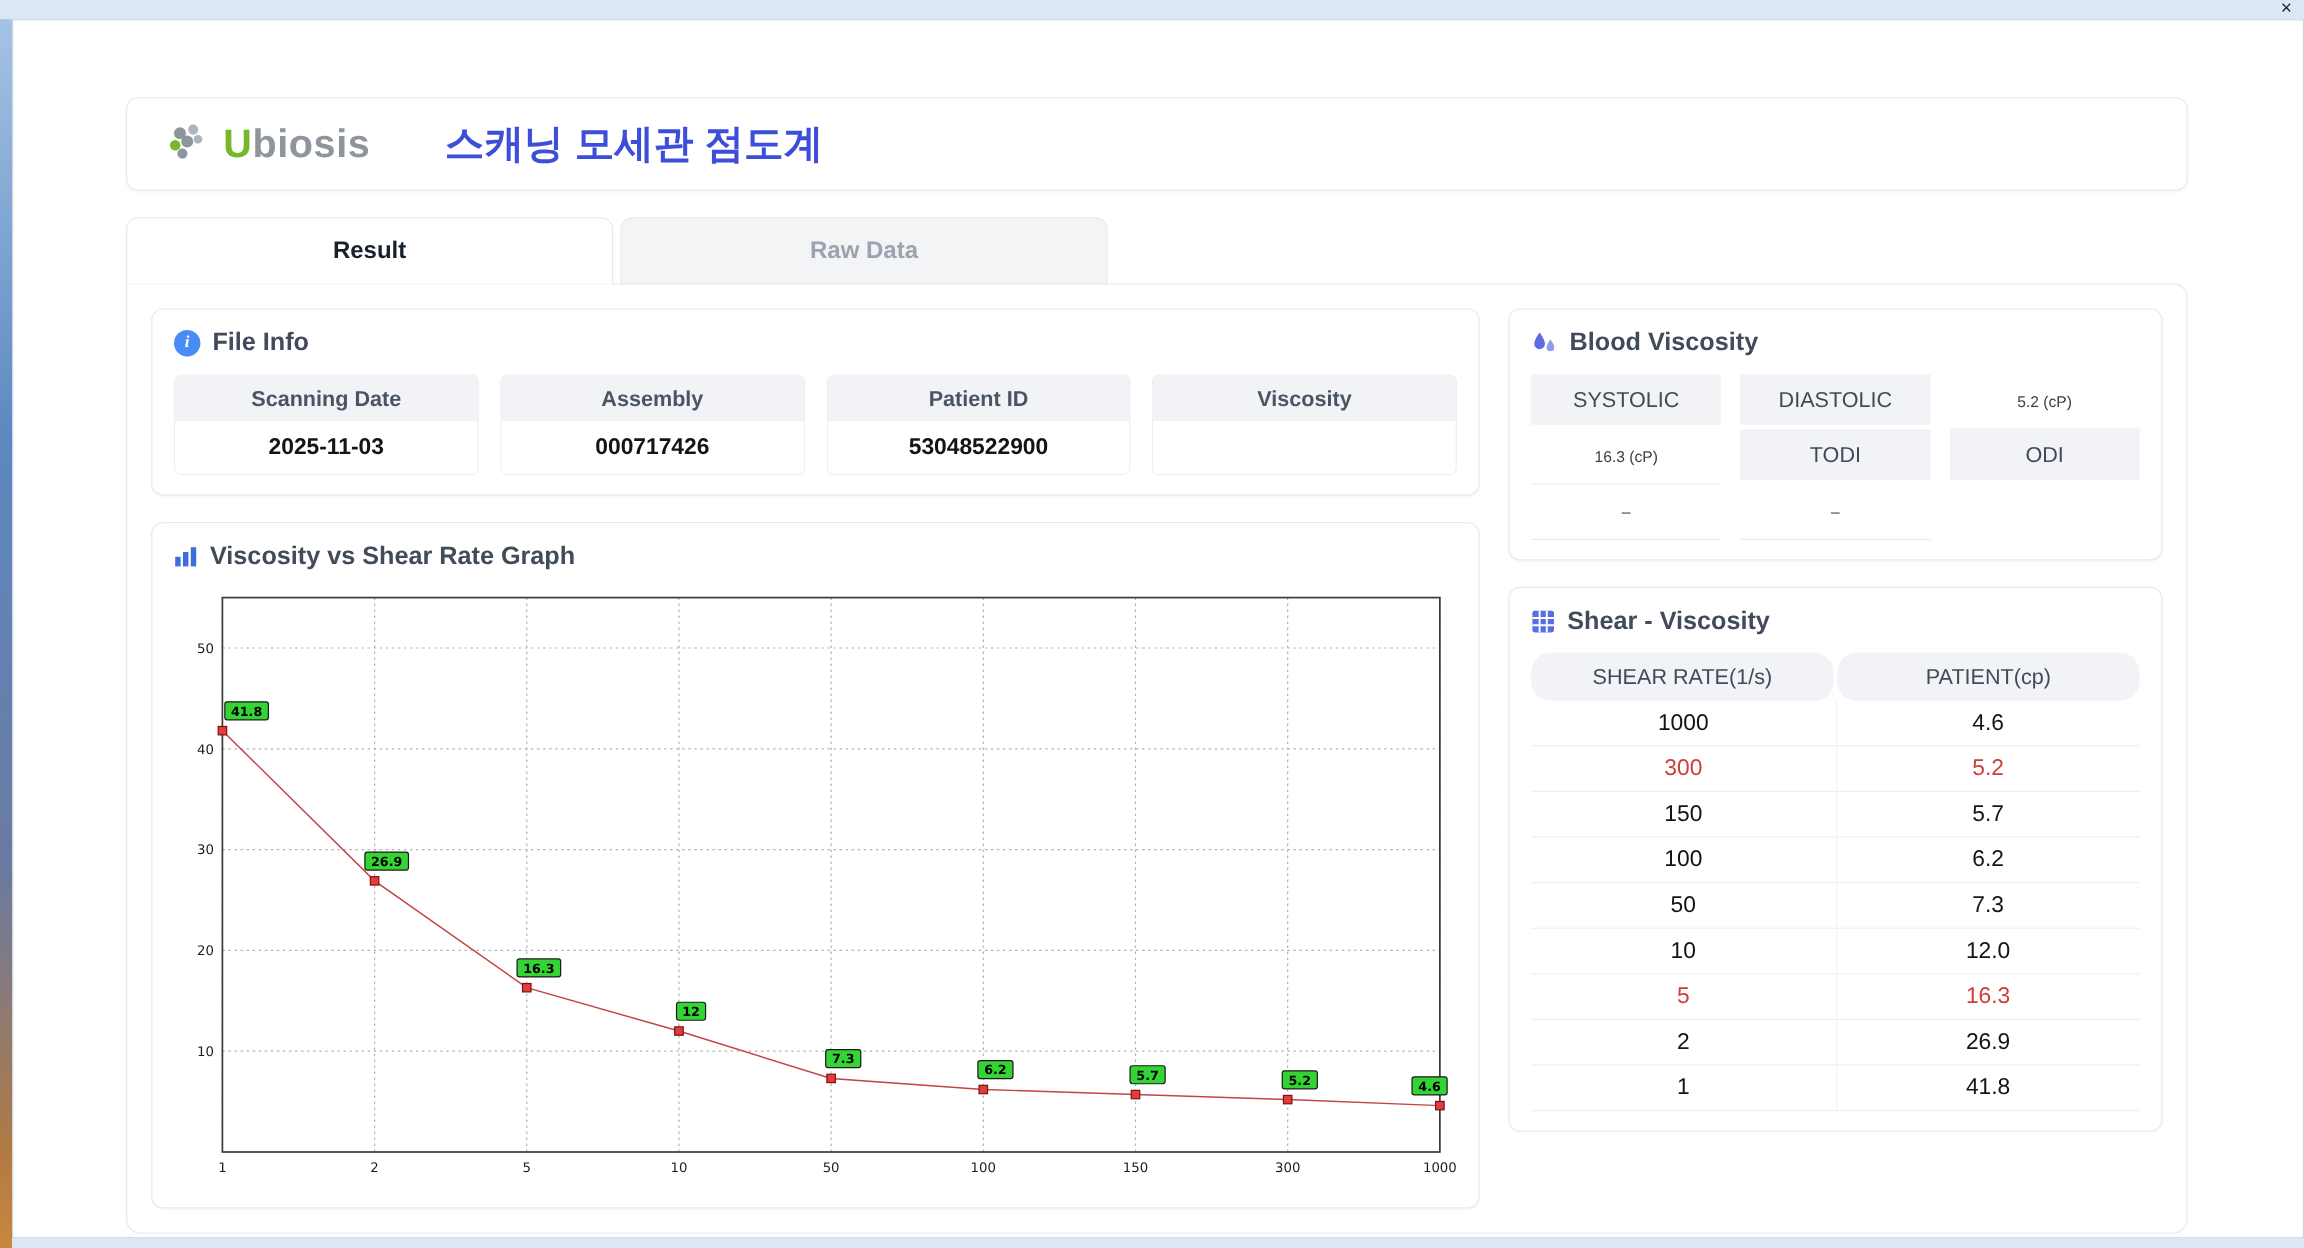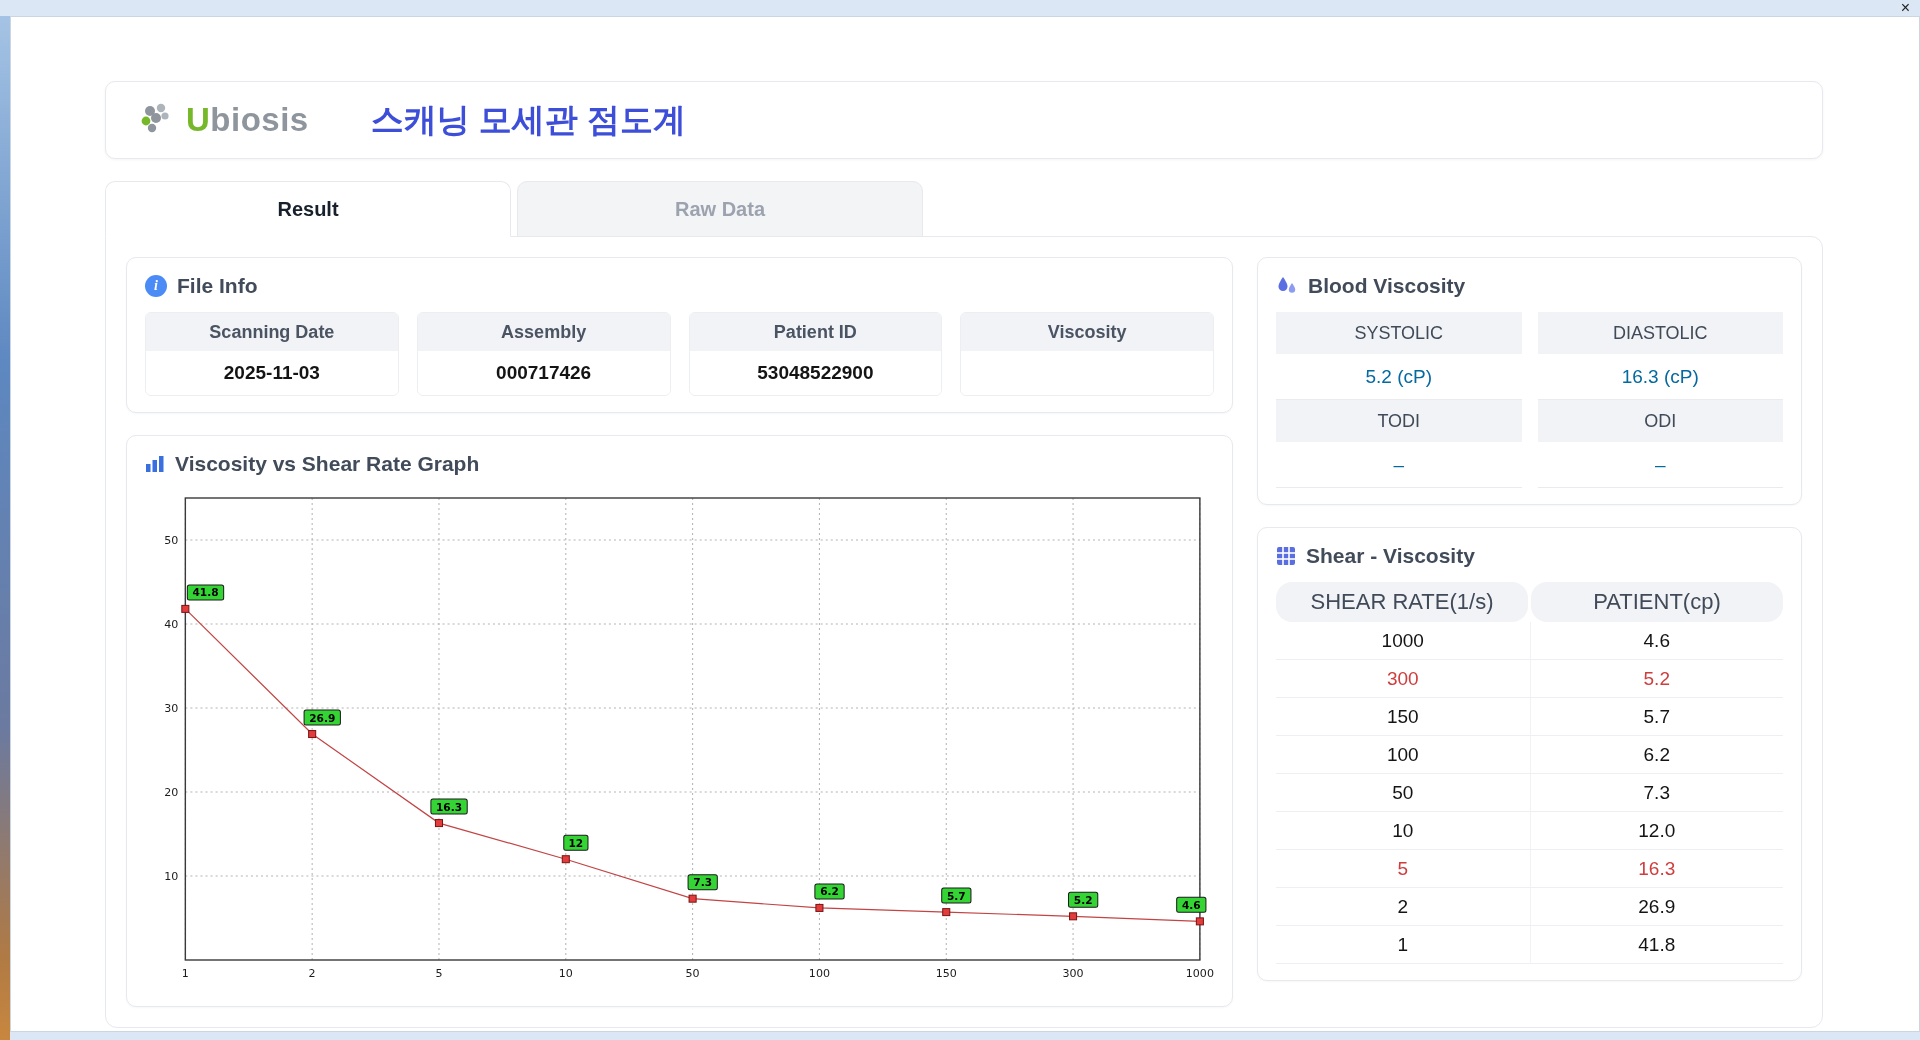--- a/index.html
+++ b/index.html
@@ -63,30 +63,30 @@
   .chart-svg { display:block; width:100%; height:500px; }
   .grid-line { stroke:#b3b3b3; stroke-width:1; stroke-dasharray:2 3; }
   .frame { fill:none; stroke:#3a3a3a; stroke-width:1.4; }
   .series-line { fill:none; stroke-width:1.2; }
   .tick-x { font-size:11px; fill:#1c1c1c; text-anchor:middle; }
   .tick-y { font-size:11px; fill:#1c1c1c; text-anchor:end; }
   .pt-label-text { font-size:10.5px; font-weight:700; fill:#000; text-anchor:middle; }
   svg text { font-family:"DejaVu Sans", sans-serif; }
 
   
-  .bv-grid { display:grid; grid-template-columns:1fr 1fr; column-gap:16px; }
+  .bv-grid { display:grid; grid-template-columns:1fr 1fr 1fr; column-gap:16px; }
   .bv-h { background:#f1f3f6; height:42px; display:flex; align-items:center; justify-content:center;
     font-size:18px; color:#404a58; }
   .bv-v { height:46px; display:flex; align-items:center; justify-content:center;
-    font-size:19px; color:#0369a1; border-bottom:1px solid #e9ebef; background:#fff; }
+    font-size:13px; color:#404040; border-bottom:1px solid #e9ebef; background:#fff; }
 
   
   .st-head { display:grid; grid-template-columns:1fr 1fr; column-gap:3px; }
   .st-hcell { background:#f1f3f6; height:40px; display:flex; align-items:center; justify-content:center;
-    font-size:22px; color:#404a58;border-radius:16px; }
+    font-size:18px; color:#404a58;border-radius:16px; }
   .st-row { display:grid; grid-template-columns:1fr 1fr; }
   .st-cell { height:38px; display:flex; align-items:center; justify-content:center;
     font-size:19px; color:#141414; border-bottom:1px solid #edeff2; }
   .st-cell-r { border-left:1px solid #f0f2f5; }
   .st-row.red .st-cell { color:#cf3d3d; }
 </style>
 </head>
 <body>
 
 <div class="left-sliver"></div>

